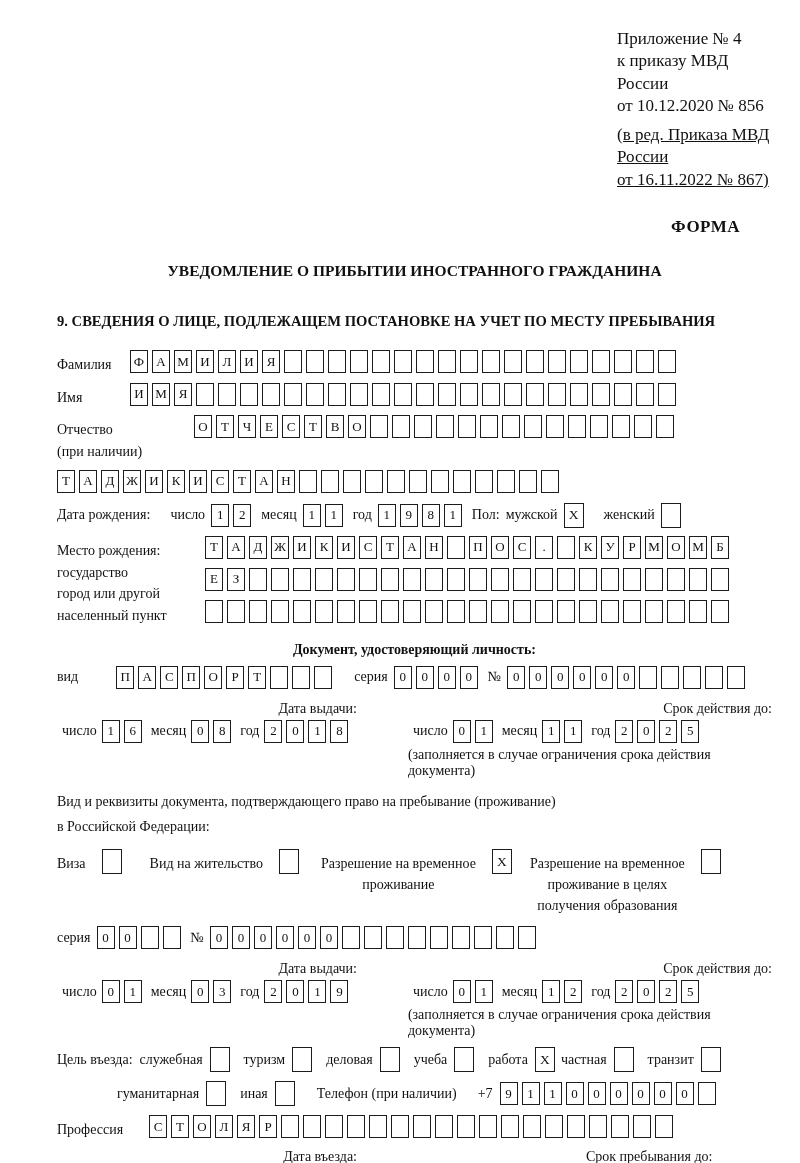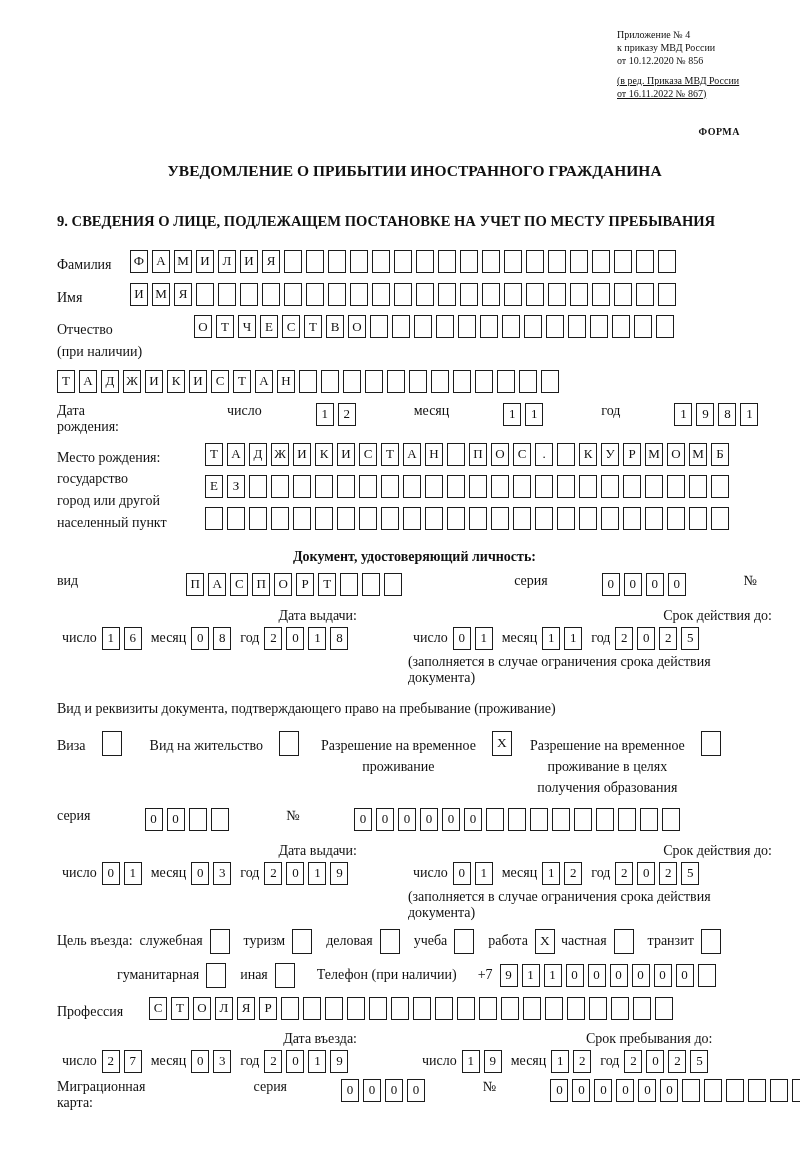--- a/index.html
+++ b/index.html
@@ -6,44 +6,44 @@
   html, body { background: #ffffff; }
   body {
     width: 800px; min-height: 1163px;
     font-family: "Liberation Serif", "DejaVu Serif", serif;
     color: #111; font-size: 14px;
     padding: 28px 28px 20px 57px;
   }
   .pre { white-space: pre-line; }
 
   
-  .hdr { margin-left: 560px; line-height: 1.32; font-size: 10px; }
+  .hdr { margin-left: 560px; line-height: 1.32; font-size: 17px; }
   .hdr .sub { margin-top: 6px; text-decoration: underline; }
   .forma { margin-left: 560px; text-align: right; padding-right: 32px;
-           font-weight: bold; margin-top: 26px; font-size: 10px; letter-spacing: .5px; }
+           font-weight: bold; margin-top: 26px; font-size: 17px; letter-spacing: .5px; }
 
   
   .title { text-align: center; font-weight: bold; font-size: 15.5px;
            line-height: 1.55; margin-top: 22px; }
   .title .uline { display: inline-block; width: 52px; border-bottom: 2px solid #222;
                   height: 12px; margin-left: 10px; }
   .sec-title { font-weight: bold; font-size: 14.6px; margin-top: 30px; margin-bottom: 20px; }
 
   
   .row { display: flex; align-items: flex-start; margin-bottom: 7px; }
   .lbl { flex: 0 0 auto; padding-top: 4px; line-height: 1.55; }
   .cells { display: inline-flex; flex-wrap: nowrap; }
   .cell { display: inline-flex; align-items: center; justify-content: center;
           width: 18px; height: 23px; border: 1.5px solid #1c1c1c; margin-right: 4px;
           font-size: 13px; background: #fff; flex: 0 0 auto; }
   .cellrows .cells { margin-bottom: 9px; }
   .chk { display: inline-flex; align-items: center; justify-content: center;
          width: 20px; height: 25px; border: 1.5px solid #1c1c1c; font-size: 13.5px;
          background: #fff; flex: 0 0 auto; }
-  .inline { display: flex; align-items: flex-start; flex-wrap: nowrap; gap: 48px; }
+  .inline { display: flex; align-items: center; flex-wrap: nowrap; }
   .inline > * { margin-right: 6px; }
 
   
   .dates { display: flex; margin-top: 12px; margin-bottom: 6px; }
   .dgroup { }
   .dgroup .dlabel { text-align: right; margin-bottom: 3px; }
   .dgroup .drow { display: flex; align-items: center; }
   .dgroup .drow > span.t { margin: 0 5px; }
   .note { font-size: 14px; margin-top: 4px; }
   .center-bold { text-align: center; font-weight: bold; margin: 10px 0 8px 0; }
@@ -392,20 +392,21 @@
           <span class="cell">2</span>
           <span class="cell">5</span>
         </span>
     </div>
     <div class="note">(заполняется в случае ограничения срока действия документа)</div>
   </div>
 </div>
 
 <div style="margin-top:10px; line-height:1.8">
   <div>Вид и реквизиты документа, подтверждающего право на пребывание (проживание)</div>
+  <div>в Российской Федерации:</div>
 </div>
 
 <div class="chkline">
   <div class="chkitem">
     <span class="t">Виза</span>
     <span class="chk"></span>
   </div>
   <span style="width:28px"></span>
   <div class="chkitem">
     <span class="t">Вид на жительство</span>

